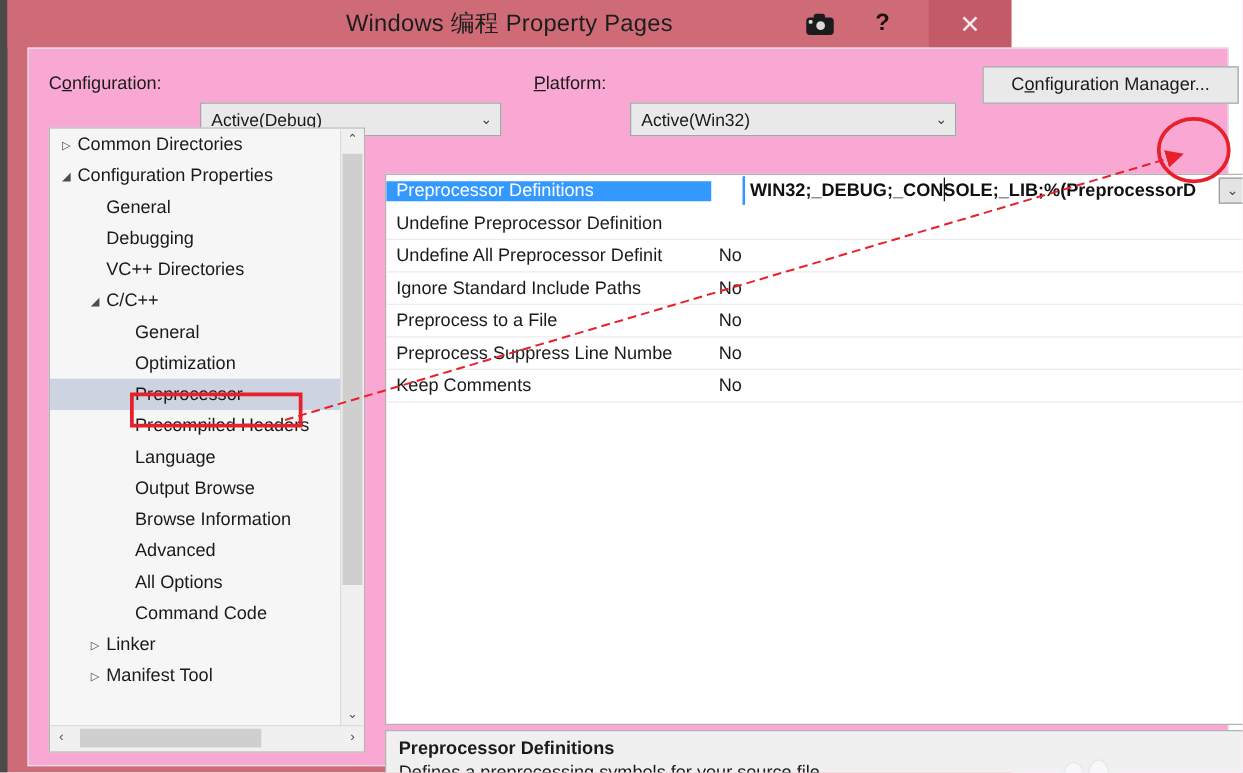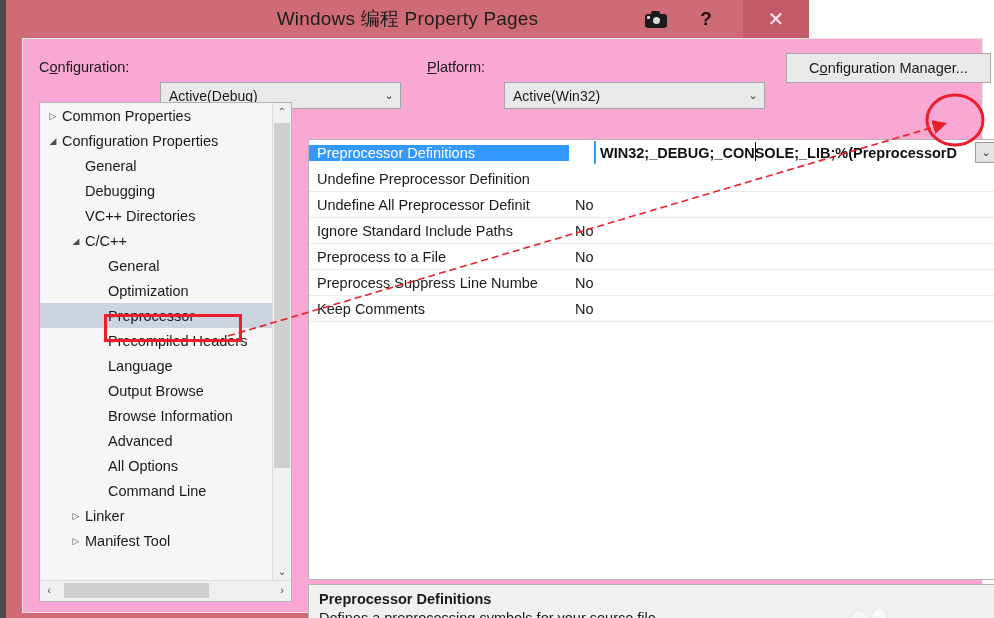--- a/index.html
+++ b/index.html
@@ -396,21 +396,21 @@
           <span class="acc">o</span>
           <span>nfiguration Manager...</span>
         </div>
     </div>
 
     <div id="tree-panel">
       <div id="tree-scroll-area">
           <div class="tree-item">
             <span class="ind0"></span>
             <span class="tw">▷</span>
-            <span class="tl">Common Properties</span>
+            <span class="tl">Common Directories</span>
           </div>
           <div class="tree-item">
             <span class="ind0"></span>
             <span class="tw">◢</span>
             <span class="tl">Configuration Properties</span>
           </div>
           <div class="tree-item">
             <span class="ind1"></span>
             <span class="tw"></span>
             <span class="tl">General</span>
@@ -471,21 +471,21 @@
             <span class="tl">Advanced</span>
           </div>
           <div class="tree-item">
             <span class="ind2"></span>
             <span class="tw"></span>
             <span class="tl">All Options</span>
           </div>
           <div class="tree-item">
             <span class="ind2"></span>
             <span class="tw"></span>
-            <span class="tl">Command Line</span>
+            <span class="tl">Command Code</span>
           </div>
           <div class="tree-item">
             <span class="ind1"></span>
             <span class="tw">▷</span>
             <span class="tl">Linker</span>
           </div>
           <div class="tree-item">
             <span class="ind1"></span>
             <span class="tw">▷</span>
             <span class="tl">Manifest Tool</span>

